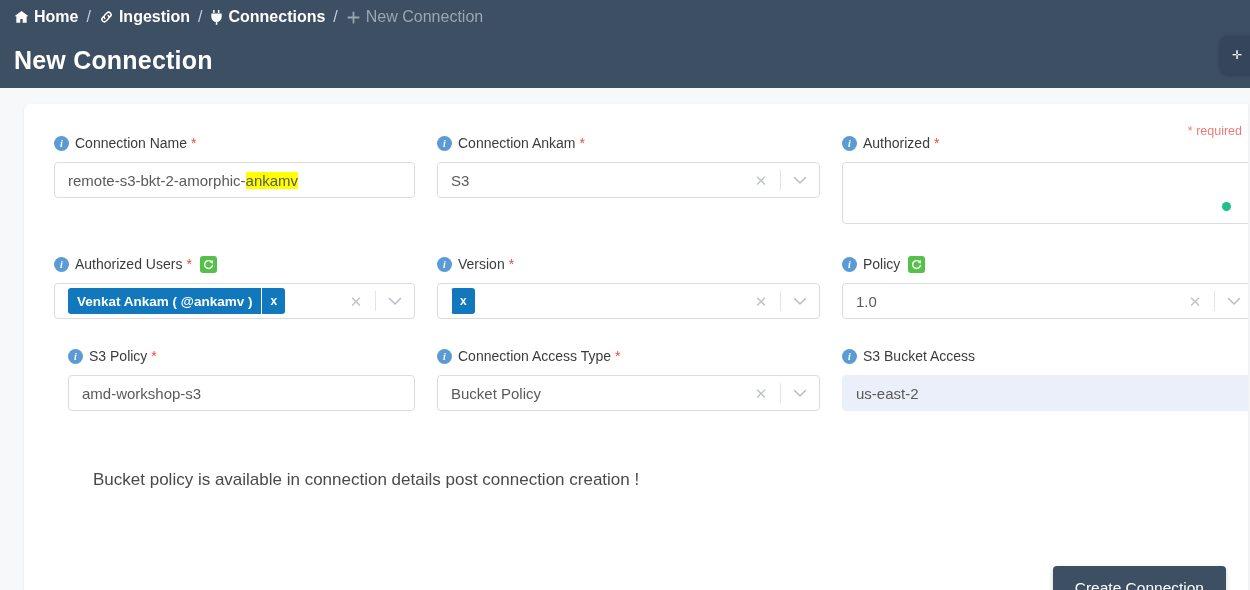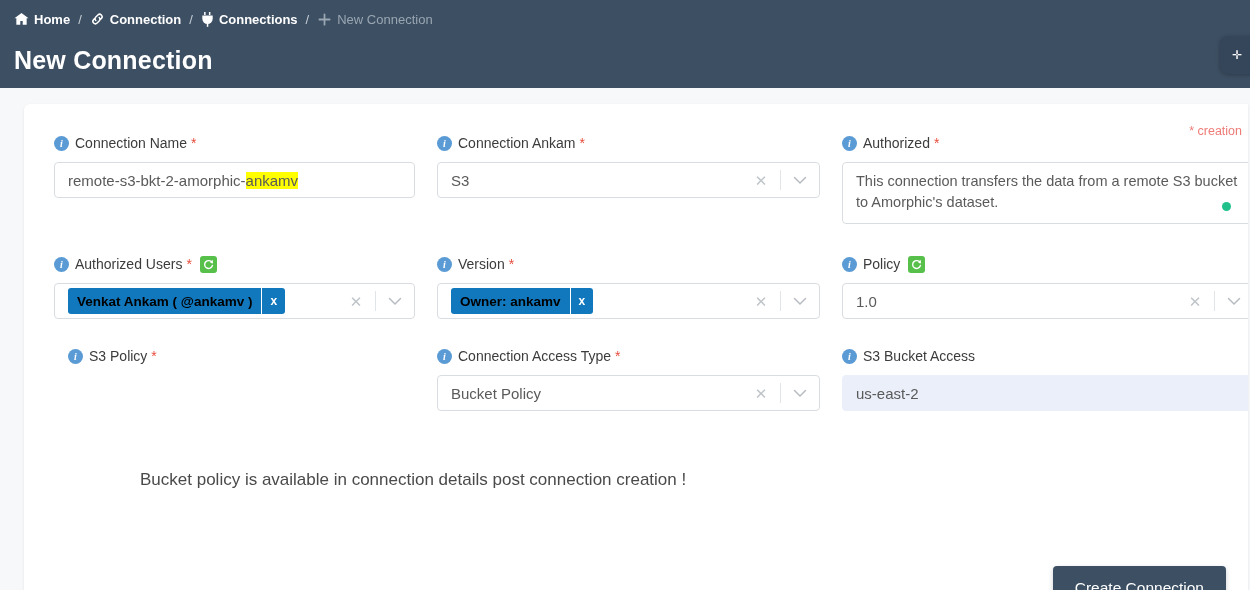--- a/index.html
+++ b/index.html
@@ -21,22 +21,22 @@
   .header {
     background: #3d4f63;
     height: 88px;
     padding: 8px 14px 0 14px;
     position: relative;
     overflow: hidden;
   }
 
   .breadcrumb {
     display: flex;
-    align-items: center;
-    font-size: 13px;
+    align-items: flex-start;
+    font-size: 16px;
     color: #ffffff;
     height: 22px;
     gap: 0;
   }
   .crumb {
     display: inline-flex;
     align-items: center;
     gap: 5px;
     font-weight: bold;
     color: #ffffff;
@@ -244,21 +244,21 @@
     align-items: stretch;
     height: 26px;
     border-radius: 3px;
     overflow: hidden;
     font-size: 13.5px;
     font-weight: bold;
     flex: 0 0 auto;
   }
   .tag-label {
     background: #1278be;
-    color: #000000;
+    color: #ffffff;
     display: flex;
     align-items: center;
     padding: 0 9px;
     white-space: nowrap;
   }
   .tag-x {
     background: #1278be;
     color: #ffffff;
     display: flex;
     align-items: center;
@@ -267,21 +267,20 @@
     font-size: 12px;
   }
 
   
   .note {
     position: absolute;
     left: 42px;
     top: 352px;
     display: flex;
     align-items: flex-start;
-    gap: 47px;
   }
   .note-bar {
     width: 3px;
     background: #d7dade;
     margin-right: 24px;
     border-radius: 2px;
   }
   .note-text {
     font-size: 17px;
     color: #4a4a4a;
@@ -323,21 +322,21 @@
       <span>Home</span>
     </span>
     <span class="crumb-sep">/</span>
 
     <span class="crumb">
       <span>
         <svg width="15" height="14" viewBox="0 0 16 14">
             <path fill="none" stroke="#ffffff" stroke-width="1.6" stroke-linecap="round" d="M6.2 8.6 a2.6 2.6 0 0 1 0-3.7 l2.2-2.2 a2.6 2.6 0 0 1 3.7 3.7 l-1 1 M9.8 5.4 a2.6 2.6 0 0 1 0 3.7 l-2.2 2.2 a2.6 2.6 0 0 1-3.7-3.7 l1-1"></path>
           </svg>
       </span>
-      <span>Connection</span>
+      <span>Ingestion</span>
     </span>
     <span class="crumb-sep">/</span>
 
     <span class="crumb">
       <span>
         <svg width="13" height="15" viewBox="0 0 12 15">
           <rect x="2.6" y="0" width="1.5" height="3" fill="#ffffff"></rect>
           <rect x="7.4" y="0" width="1.5" height="3" fill="#ffffff"></rect>
           <path fill="#ffffff" d="M0.8 3.4 h10.4 v3.4 a5.2 5.2 0 0 1-5.2 5.2 a5.2 5.2 0 0 1-5.2-5.2 Z"></path>
           <rect x="5.3" y="11.6" width="1.5" height="3.2" fill="#ffffff"></rect>
@@ -359,21 +358,21 @@
 
   <div class="page-title">New Connection</div>
 
   <div class="header-corner-btn">
     <span class="plus">✛</span>
   </div>
 </div>
 
 <div class="card">
 
-  <div class="required-note">* creation</div>
+  <div class="required-note">* required</div>
 
   <div class="form-grid">
 
     <div class="form-row">
 
       <div class="col col-left">
         <div class="field-label">
           <span class="info-icon">i</span>
           <span>Connection Name</span>
           <span class="asterisk">*</span>
@@ -403,21 +402,20 @@
         </div>
       </div>
 
       <div class="col col-right">
         <div class="field-label">
           <span class="info-icon">i</span>
           <span>Authorized</span>
           <span class="asterisk">*</span>
         </div>
         <div class="input-box textarea-box">
-          <span class="input-text wrap">This connection transfers the data from a remote S3 bucket to Amorphic's dataset.</span>
           <span class="green-dot"></span>
         </div>
       </div>
     </div>
 
     <div class="form-row" style="margin-top:29px;">
 
       <div class="col col-left">
         <div class="field-label">
           <span class="info-icon">i</span>
@@ -448,21 +446,20 @@
       </div>
 
       <div class="col col-mid">
         <div class="field-label">
           <span class="info-icon">i</span>
           <span>Version</span>
           <span class="asterisk">*</span>
         </div>
         <div class="input-box">
           <span class="tag">
-            <span class="tag-label">Owner: ankamv</span>
             <span class="tag-x">x</span>
           </span>
           <span class="select-ctrls">
             <span class="ctrl-clear">✕</span>
             <span class="ctrl-divider"></span>
             <span class="ctrl-chevron">
               <svg width="14" height="9" viewBox="0 0 14 9">
                   <path fill="none" stroke="#b7bcc2" stroke-width="1.5" stroke-linecap="round" d="M1.5 1.5 L7 7 L12.5 1.5"></path>
                 </svg>
             </span>
@@ -497,20 +494,23 @@
     </div>
 
     <div class="form-row" style="margin-top:26px;">
 
       <div class="col col-left" style="padding-left:44px;">
         <div class="field-label">
           <span class="info-icon">i</span>
           <span>S3 Policy</span>
           <span class="asterisk">*</span>
         </div>
+        <div class="input-box">
+          <span class="input-text">amd-workshop-s3</span>
+        </div>
       </div>
 
       <div class="col col-mid">
         <div class="field-label">
           <span class="info-icon">i</span>
           <span>Connection Access Type</span>
           <span class="asterisk">*</span>
         </div>
         <div class="input-box">
           <span class="input-text">Bucket Policy</span>

